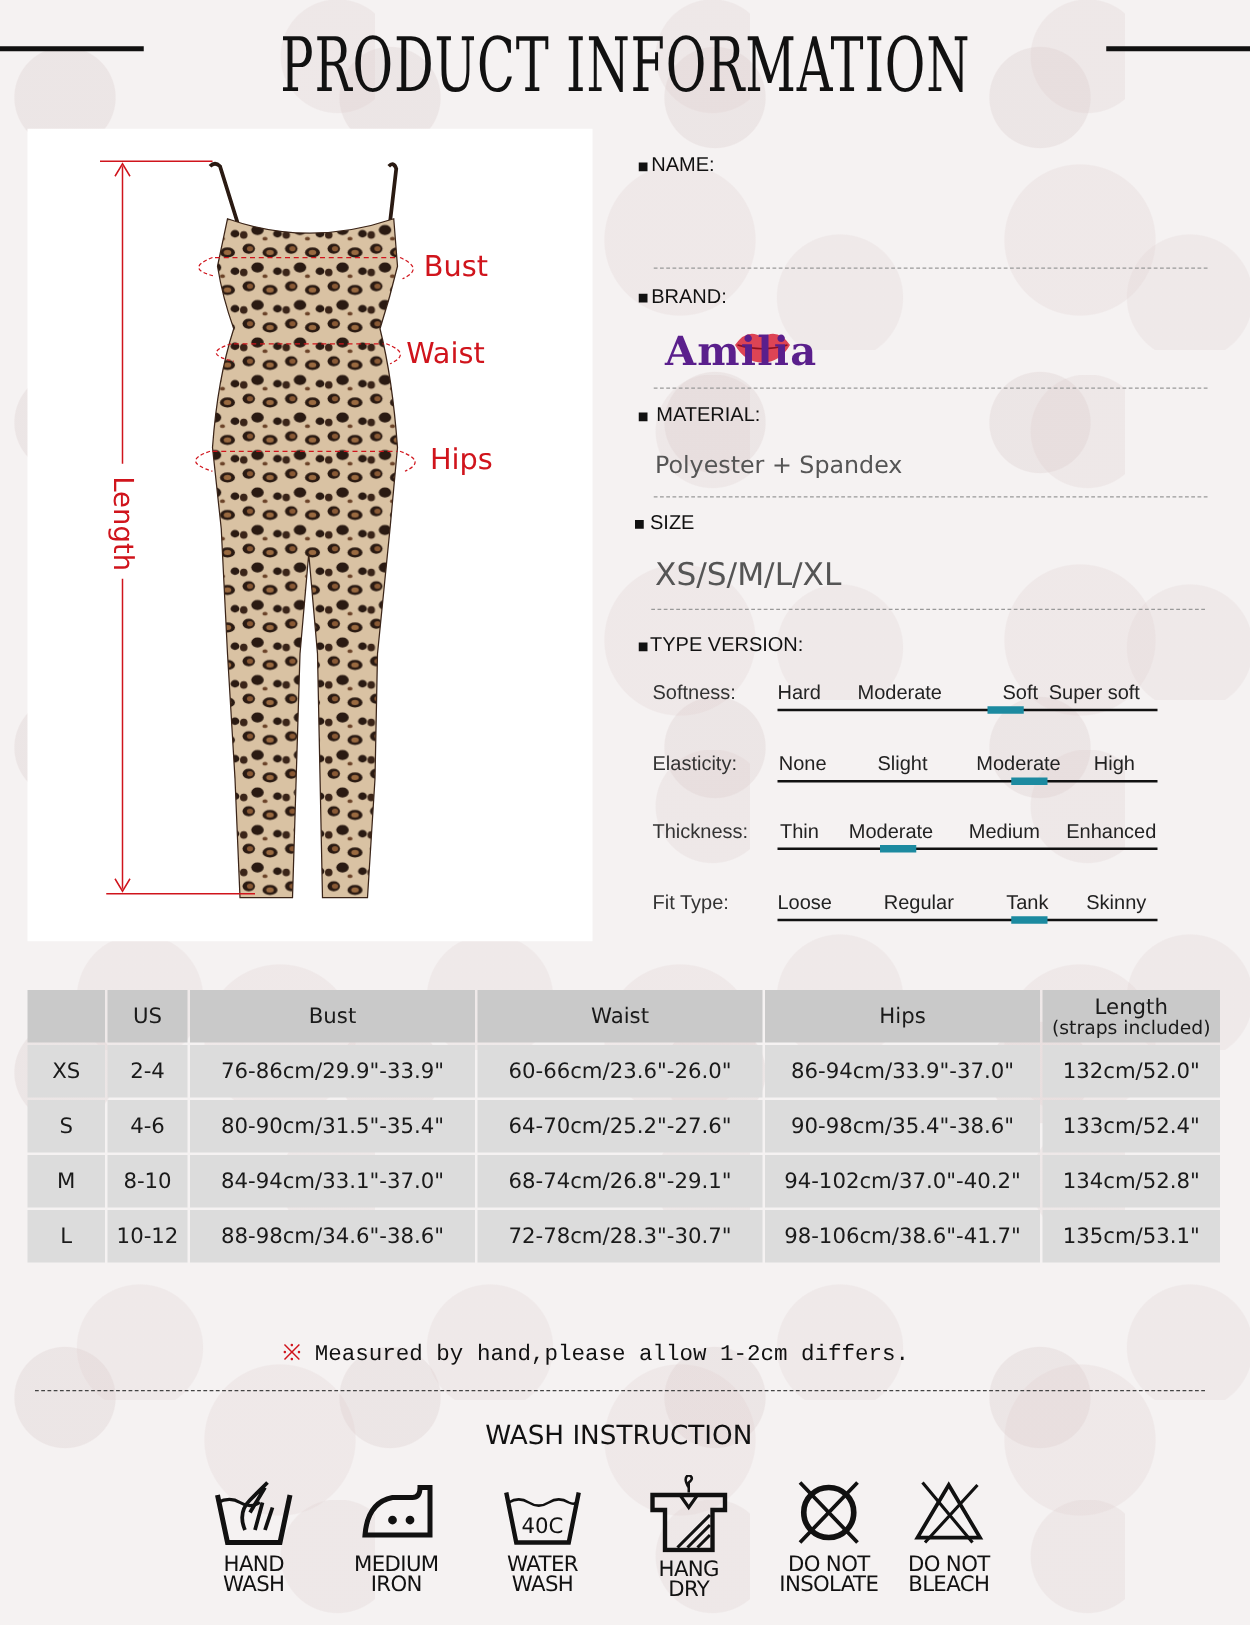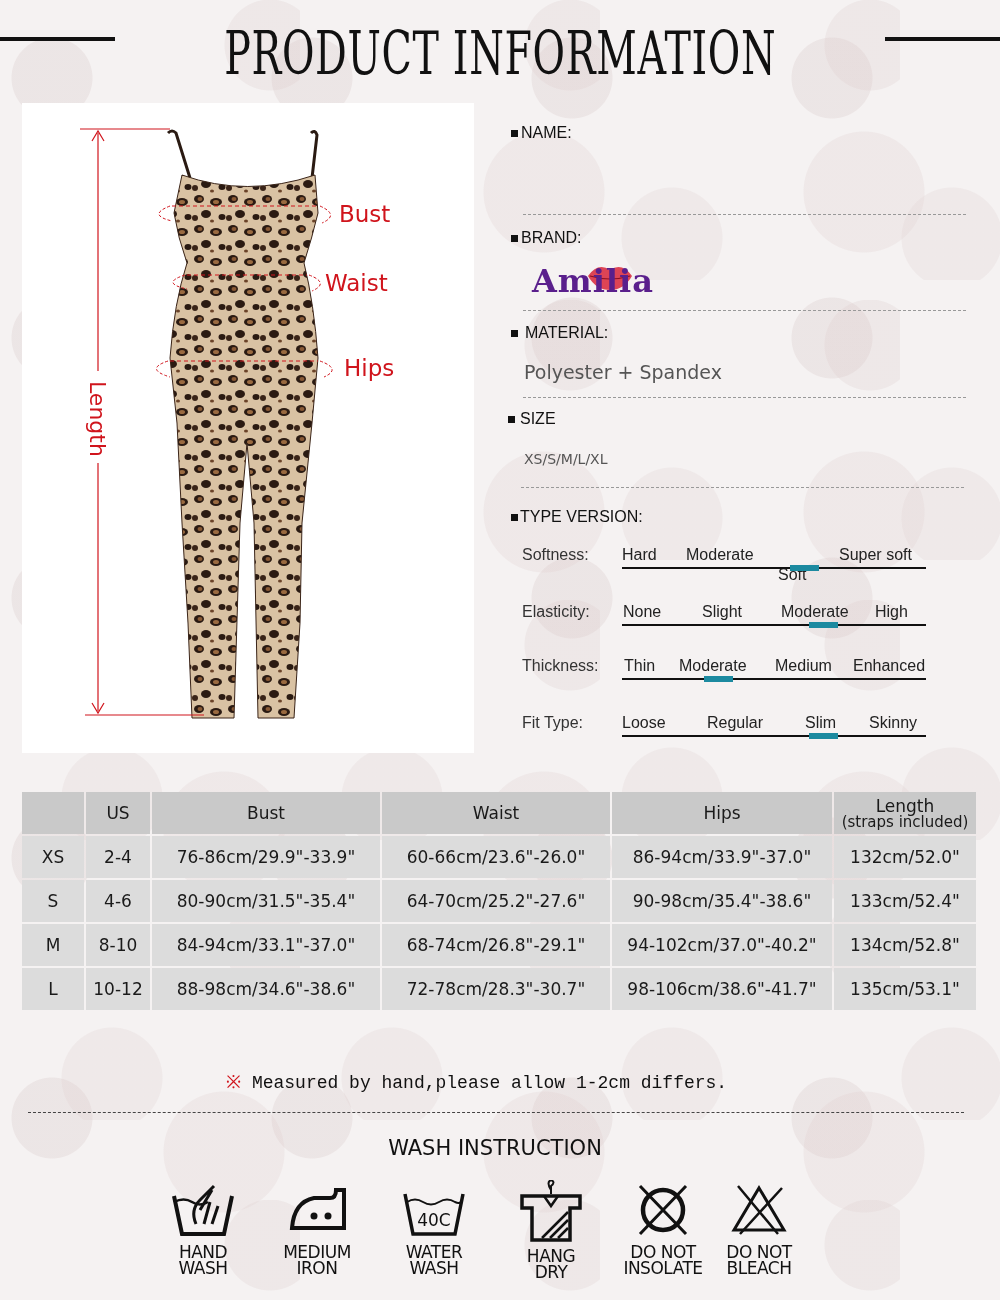--- a/index.html
+++ b/index.html
@@ -194,33 +194,33 @@
   <span class="sq" style="margin-right:7px;"></span>
   <span>MATERIAL:</span>
 </div>
 <div class="sec-value" style="left:524px;top:363px;font-size:19px;">Polyester + Spandex</div>
 <div class="dash-sep" style="left:523px;top:397px;width:443px;"></div>
 
 <div class="sec-head" style="left:508px;top:410px;">
   <span class="sq" style="margin-right:5px;"></span>
   <span>SIZE</span>
 </div>
-<div class="sec-value" style="left:524px;top:450px;font-size:14px;">XS/S/M/L/XL</div>
+<div class="sec-value" style="left:524px;top:450px;font-size:25px;">XS/S/M/L/XL</div>
 <div class="dash-sep" style="left:521px;top:487px;width:443px;"></div>
 
 <div class="sec-head" style="left:511px;top:508px;">
   <span class="sq" style="margin-right:2px;"></span>
   <span>TYPE VERSION:</span>
 </div>
 
 <div class="scale-row" style="top:546px;">
   <span class="scale-label">Softness:</span>
   <span class="scale-opt" style="left:100px;">Hard</span>
   <span class="scale-opt" style="left:164px;">Moderate</span>
-  <span class="scale-opt" style="left:256px;margin-top:20px;">Soft</span>
+  <span class="scale-opt" style="left:280px;">Soft</span>
   <span class="scale-opt" style="left:317px;">Super soft</span>
   <div class="scale-line"></div>
   <div class="scale-mark" style="left:268px;"></div>
 </div>
 
 <div class="scale-row" style="top:603px;">
   <span class="scale-label">Elasticity:</span>
   <span class="scale-opt" style="left:101px;">None</span>
   <span class="scale-opt" style="left:180px;">Slight</span>
   <span class="scale-opt" style="left:259px;">Moderate</span>
@@ -236,21 +236,21 @@
   <span class="scale-opt" style="left:253px;">Medium</span>
   <span class="scale-opt" style="left:331px;">Enhanced</span>
   <div class="scale-line"></div>
   <div class="scale-mark" style="left:182px;"></div>
 </div>
 
 <div class="scale-row" style="top:714px;">
   <span class="scale-label">Fit Type:</span>
   <span class="scale-opt" style="left:100px;">Loose</span>
   <span class="scale-opt" style="left:185px;">Regular</span>
-  <span class="scale-opt" style="left:283px;">Slim</span>
+  <span class="scale-opt" style="left:283px;">Tank</span>
   <span class="scale-opt" style="left:347px;">Skinny</span>
   <div class="scale-line"></div>
   <div class="scale-mark" style="left:287px;"></div>
 </div>
 
 <table class="size-table">
   <thead>
     <tr>
       <th style="width:62px;"></th>
       <th style="width:64px;">US</th>

